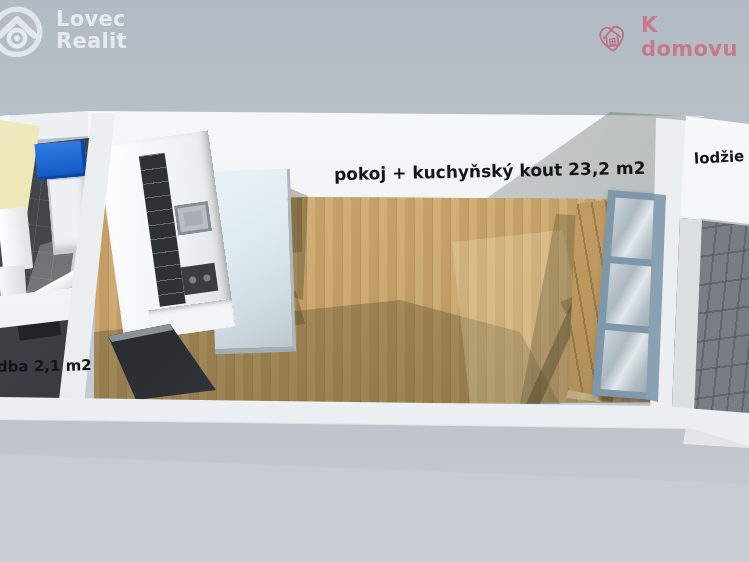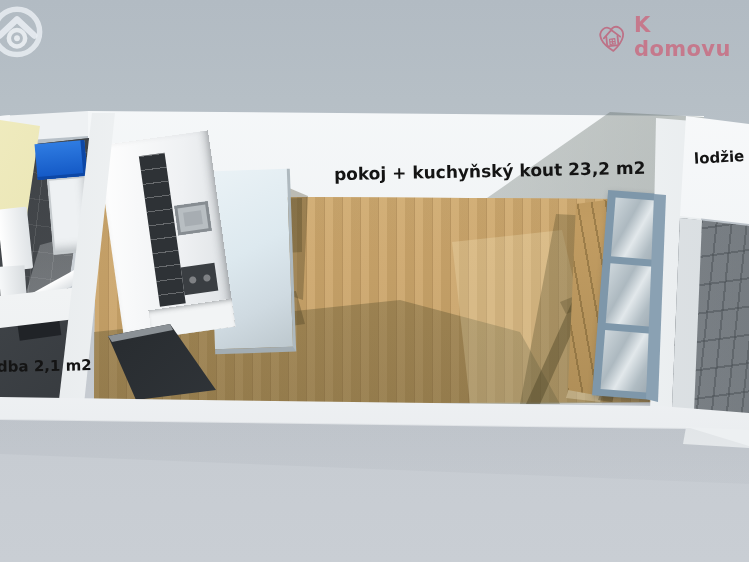--- a/index.html
+++ b/index.html
@@ -134,21 +134,21 @@
   
   .room-label{position:absolute;color:#141414;font-weight:bold;white-space:nowrap;}
   .label-main{left:334px;top:161px;font-size:17px;transform:rotate(-1.2deg);}
   .label-loggia{left:694px;top:148px;font-size:15px;transform:rotate(-3deg);}
   .label-hall{left:-3px;top:357px;font-size:15px;transform:rotate(-1deg);}
 
   
   .lovec-logo{position:absolute;left:-12px;top:2px;display:flex;align-items:center;gap:10px;
     color:rgba(240,244,248,0.82);}
   .lovec-text{font-size:21px;font-weight:bold;line-height:1.04;letter-spacing:0.3px;}
-  .kdomovu-logo{position:absolute;left:594px;top:13px;display:flex;align-items:center;gap:4px;}
+  .kdomovu-logo{position:absolute;left:594px;top:13px;display:flex;align-items:center;gap:11px;}
   .kdomovu-text{font-size:21px;font-weight:bold;color:#c5798c;letter-spacing:0.4px;}
 </style>
 </head>
 <body>
 
 <div class="stage">
 
   <div class="full top-band-left"></div>
   <div class="full outer-left-strip"></div>
   <div class="full main-wall"></div>
@@ -214,20 +214,24 @@
   <div class="room-label label-hall">dba 2,1 m2</div>
 
   <div class="lovec-logo">
     <span style="display:inline-flex;">
       <svg width="58" height="58" viewBox="0 0 64 64" fill="none">
         <circle cx="32" cy="33" r="25" stroke="currentColor" stroke-width="6" opacity="0.9"></circle>
         <path d="M13 37 L32 19 L51 37" stroke="currentColor" stroke-width="7" stroke-linecap="round" stroke-linejoin="round" opacity="0.95"></path>
         <circle cx="32" cy="40" r="9" stroke="currentColor" stroke-width="5"></circle>
         <circle cx="32" cy="40" r="3.2" fill="currentColor"></circle>
       </svg>
+    </span>
+    <span class="lovec-text">
+      <div>Lovec</div>
+      <div>Realit</div>
     </span>
   </div>
 
   <div class="kdomovu-logo">
     <span style="display:inline-flex;transform:rotate(-6deg);">
       <svg width="36" height="33" viewBox="0 0 48 44" fill="none" stroke="#bd7287" stroke-width="2.4" stroke-linejoin="round" stroke-linecap="round">
         <path d="M24 40 C8 28 5 16 13 10 C18 6.5 23 9 24 12 C25 9 30 6.5 35 10 C43 16 40 28 24 40 Z"></path>
         <path d="M13 22 L24 12 L35 22"></path>
         <path d="M16.5 20.5 V33 H31.5 V20.5"></path>
         <path d="M20.5 24 H27.5 V31 H20.5 Z M24 24 V31 M20.5 27.5 H27.5" stroke-width="1.6"></path>

